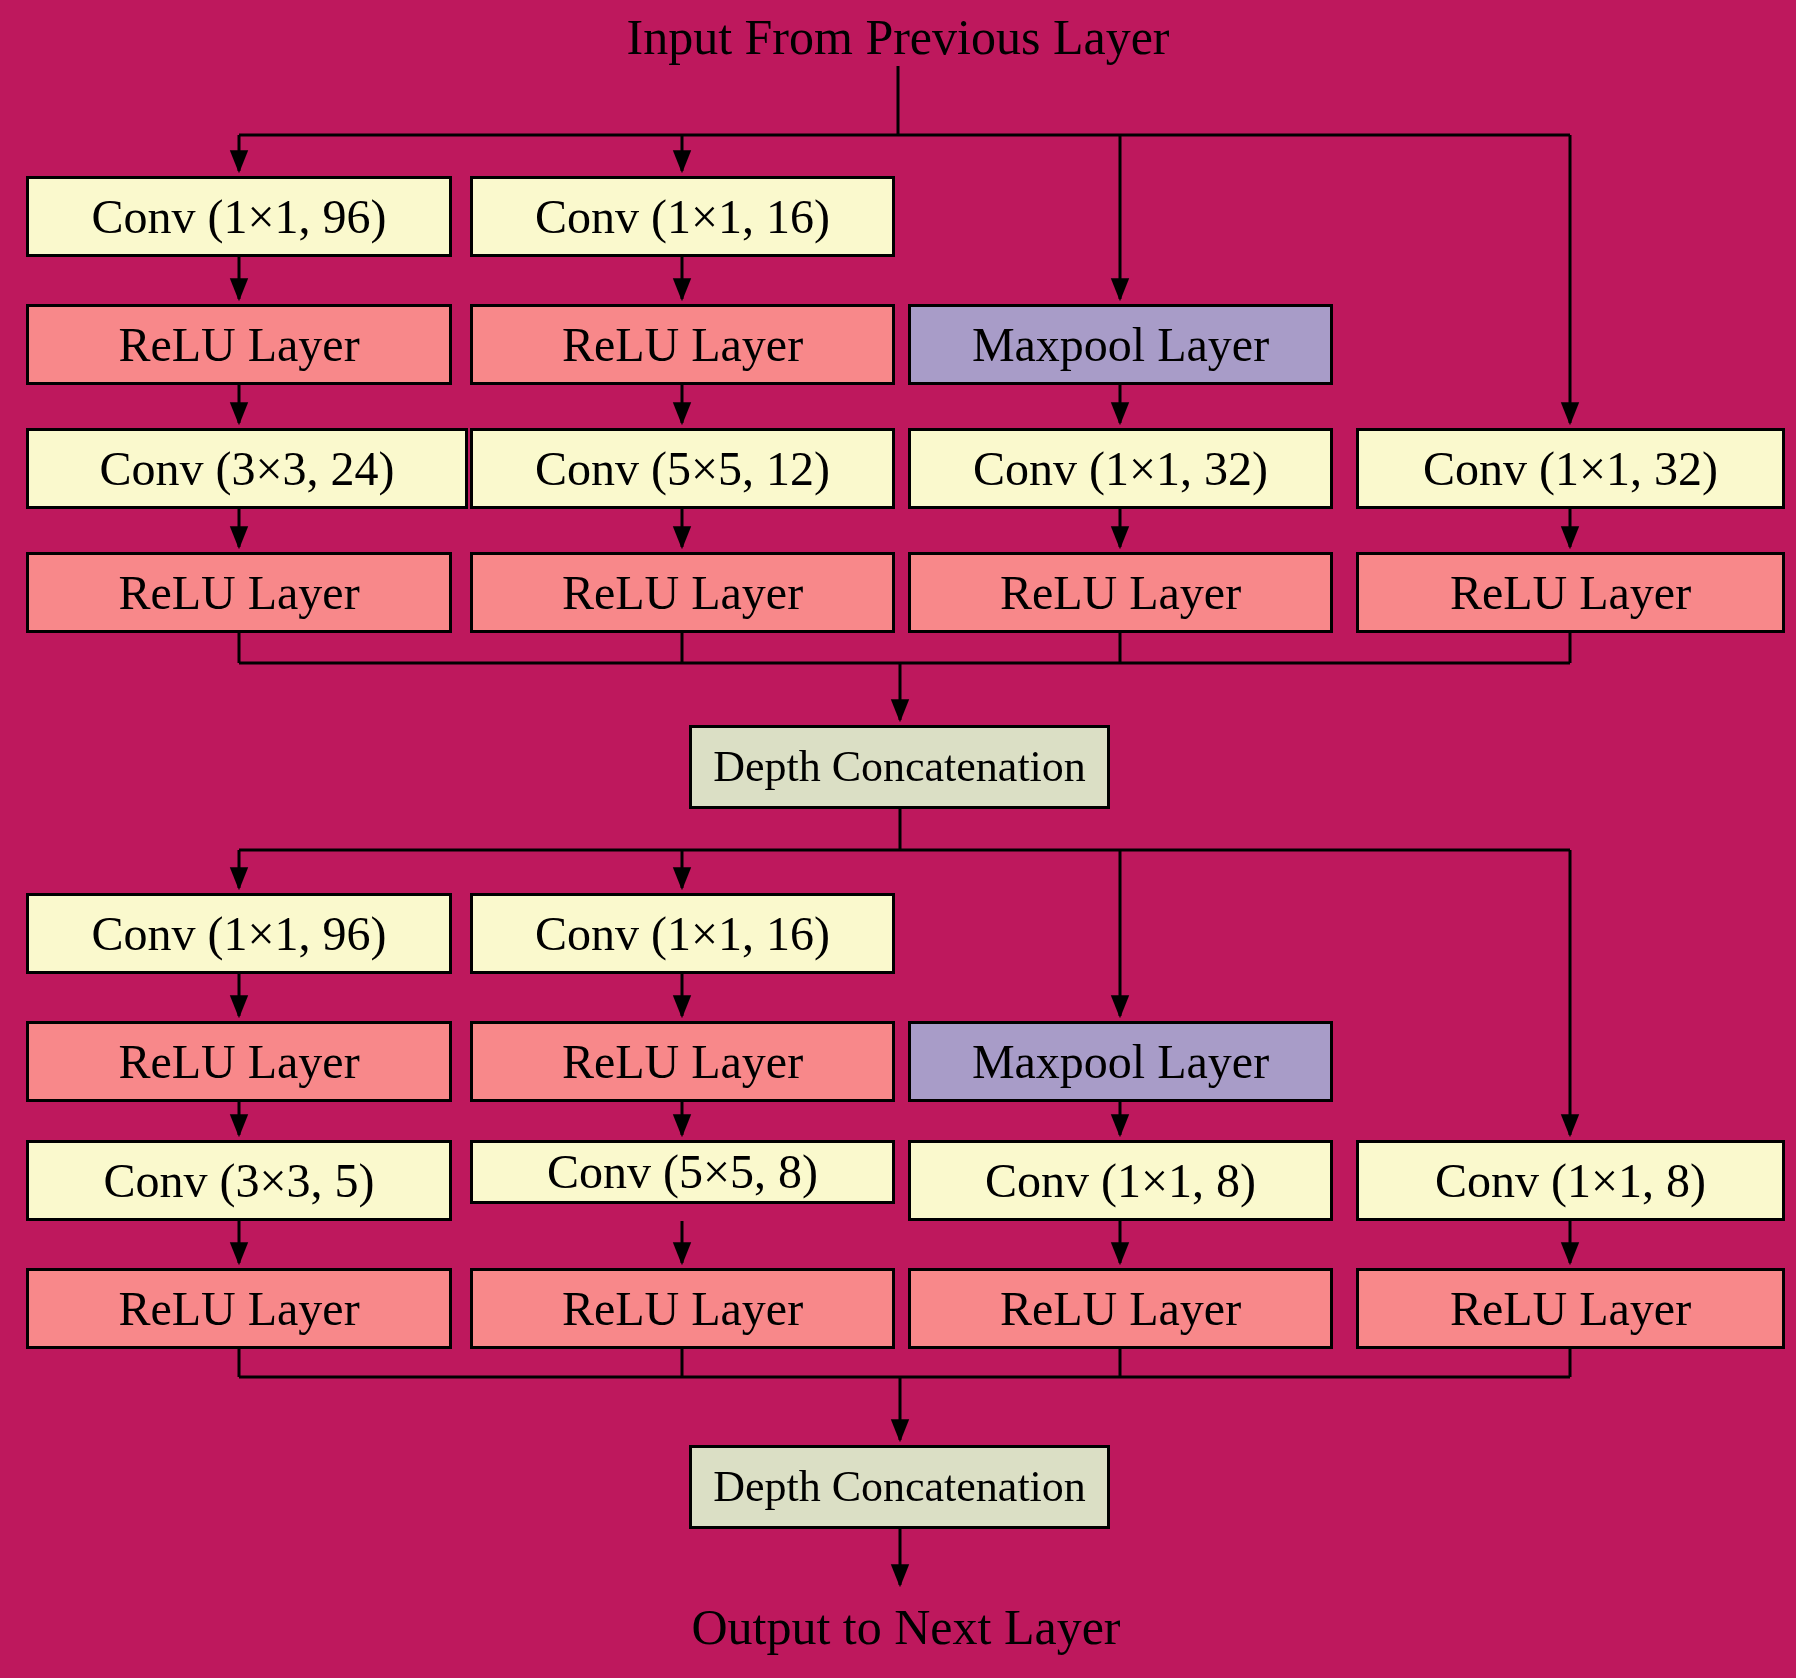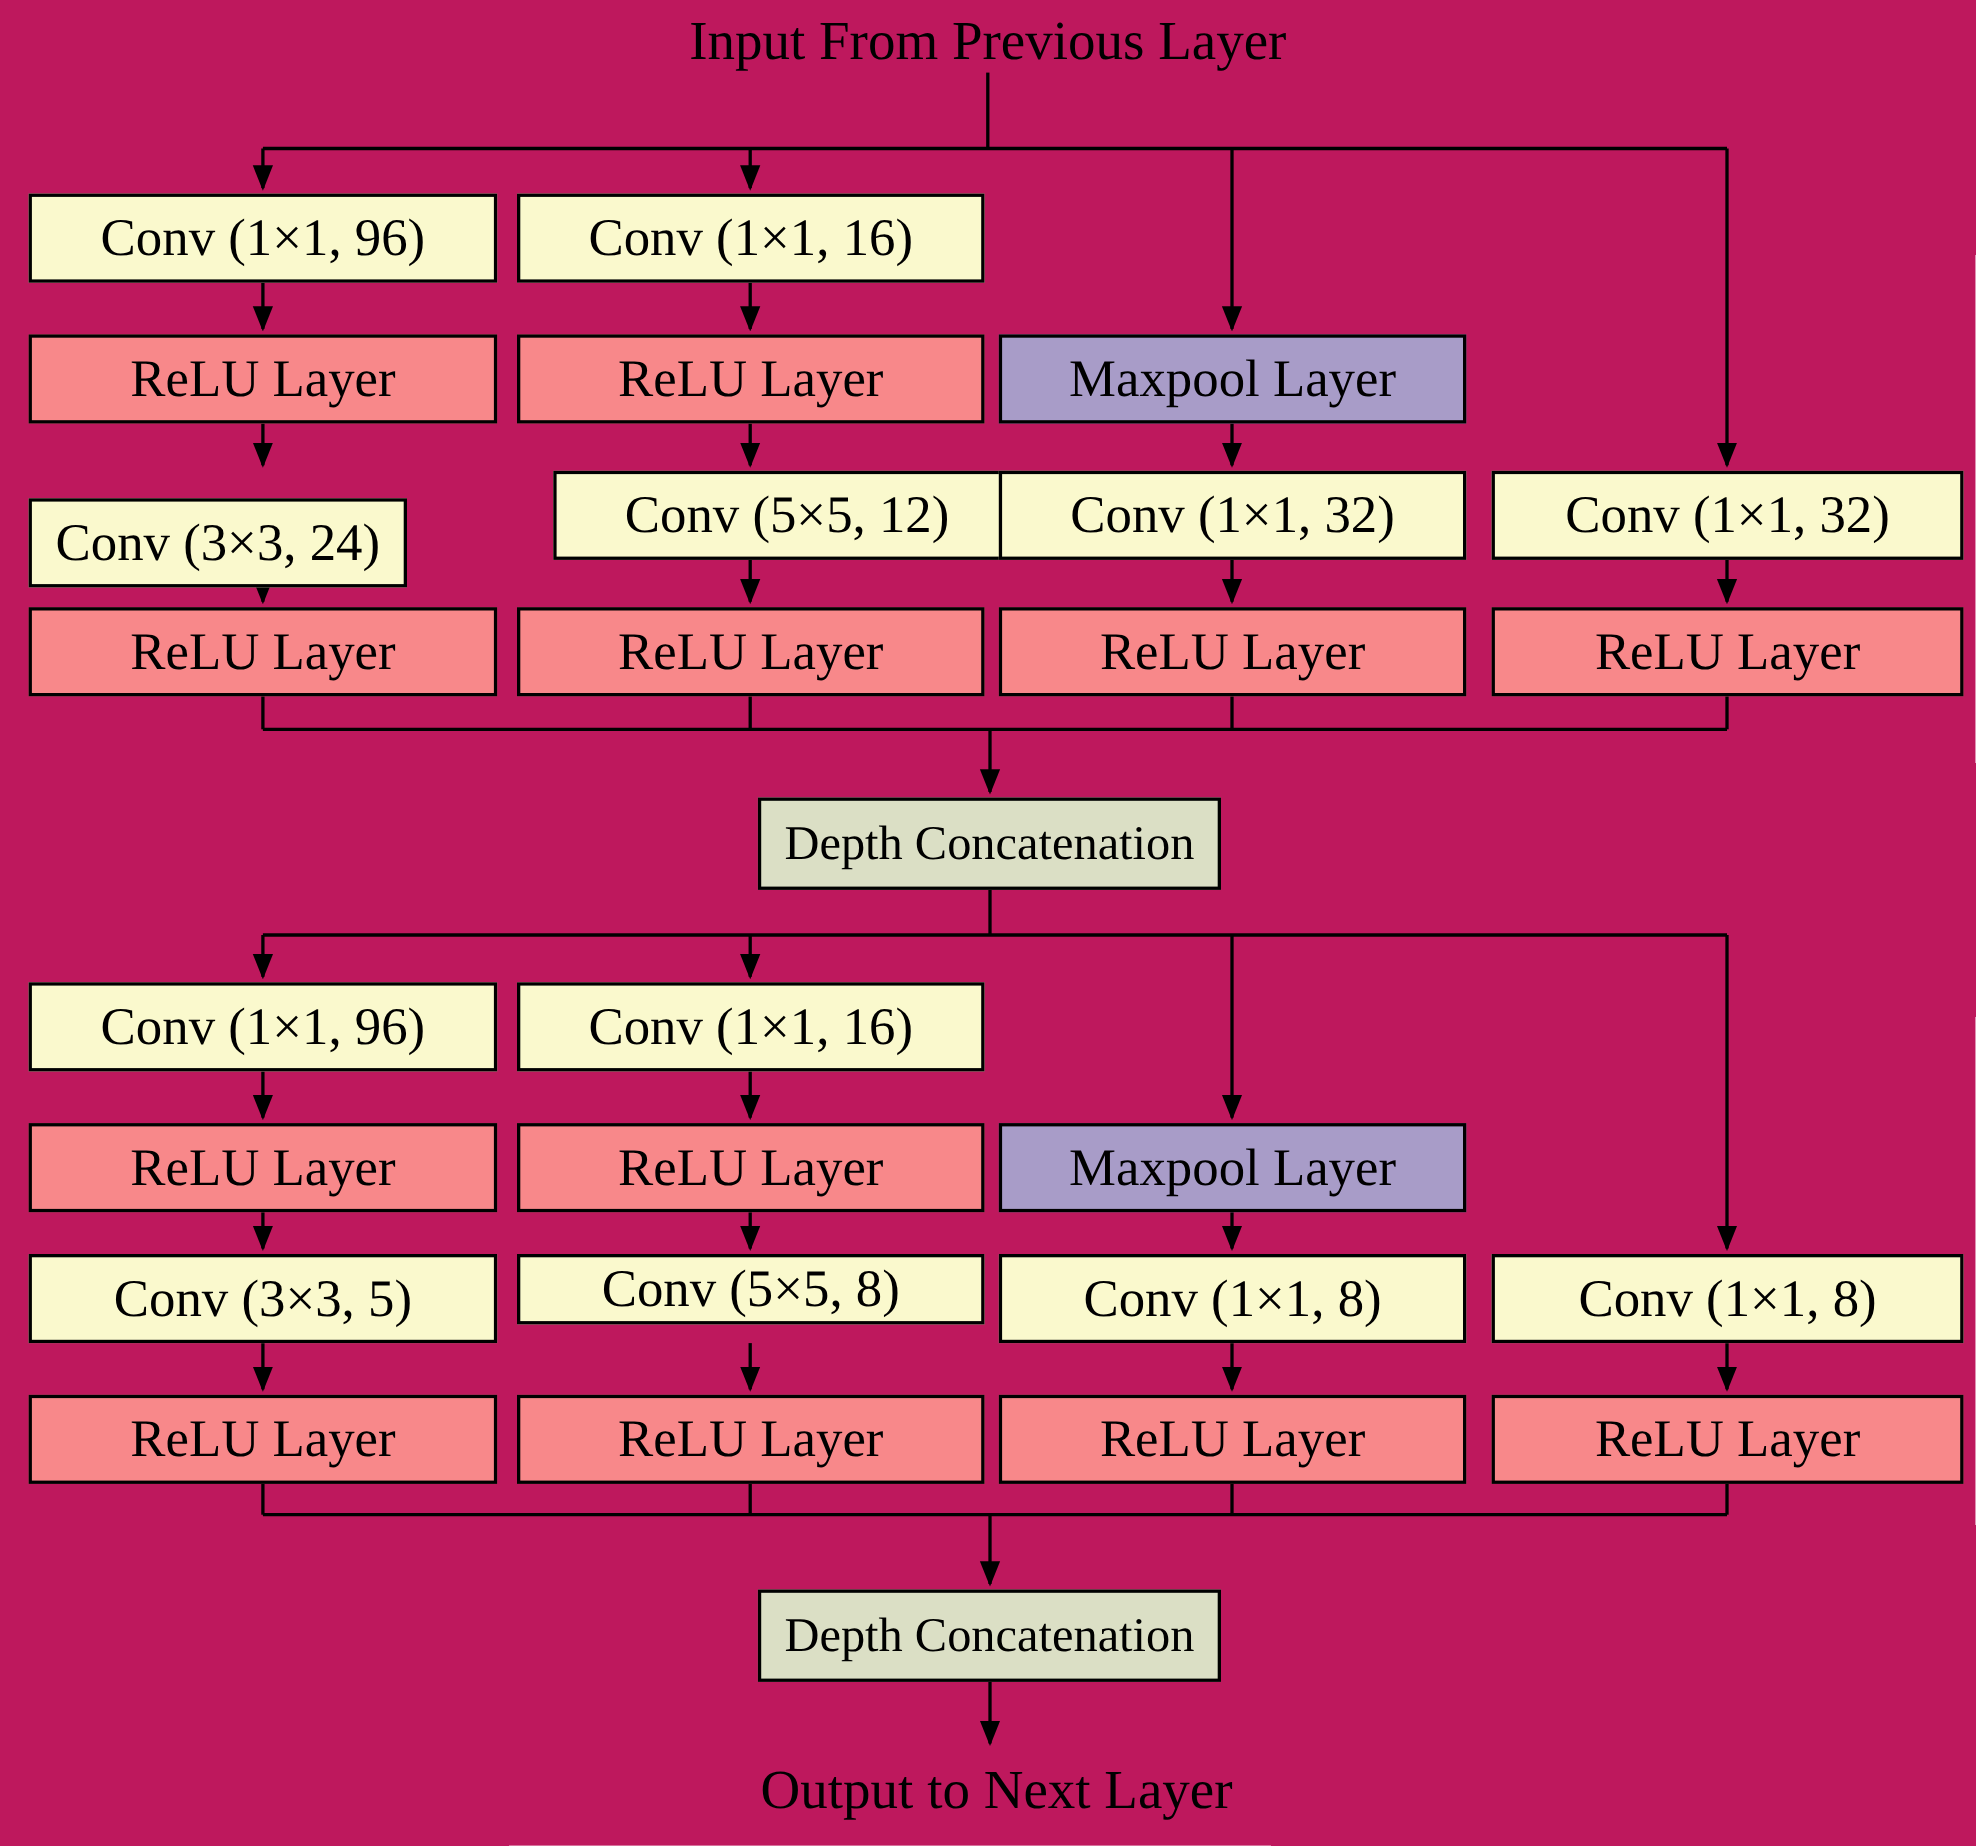--- a/index.html
+++ b/index.html
@@ -99,22 +99,22 @@
       <path d="M900 1529 V1585"></path>
     </g>
   </svg>
 
   <div id="nodes">
       <div class="node conv" style="left: 26px; top: 176px; width: 426px; height: 81px; background: rgb(250, 249, 205); border-color: rgb(0, 0, 0);">Conv (1×1, 96)</div>
       <div class="node conv" style="left: 470px; top: 176px; width: 425px; height: 81px; background: rgb(250, 249, 205); border-color: rgb(0, 0, 0);">Conv (1×1, 16)</div>
       <div class="node relu" style="left: 26px; top: 304px; width: 426px; height: 81px; background: rgb(248, 136, 138); border-color: rgb(0, 0, 0);">ReLU Layer</div>
       <div class="node relu" style="left: 470px; top: 304px; width: 425px; height: 81px; background: rgb(248, 136, 138); border-color: rgb(0, 0, 0);">ReLU Layer</div>
       <div class="node maxpool" style="left: 908px; top: 304px; width: 425px; height: 81px; background: rgb(168, 156, 200); border-color: rgb(0, 0, 0);">Maxpool Layer</div>
-      <div class="node conv" style="left: 26px; top: 428px; width: 344px; height: 81px; background: rgb(250, 249, 205); border-color: rgb(0, 0, 0); margin-top: 25px;">Conv (3×3, 24)</div>
-      <div class="node conv" style="left: 470px; top: 428px; width: 425px; height: 81px; background: rgb(250, 249, 205); border-color: rgb(0, 0, 0); margin-left: 33px;">Conv (5×5, 12)</div>
+      <div class="node conv" style="left: 26px; top: 428px; width: 442px; height: 81px; background: rgb(250, 249, 205); border-color: rgb(0, 0, 0);">Conv (3×3, 24)</div>
+      <div class="node conv" style="left: 470px; top: 428px; width: 425px; height: 81px; background: rgb(250, 249, 205); border-color: rgb(0, 0, 0);">Conv (5×5, 12)</div>
       <div class="node conv" style="left: 908px; top: 428px; width: 425px; height: 81px; background: rgb(250, 249, 205); border-color: rgb(0, 0, 0);">Conv (1×1, 32)</div>
       <div class="node conv" style="left: 1356px; top: 428px; width: 429px; height: 81px; background: rgb(250, 249, 205); border-color: rgb(0, 0, 0);">Conv (1×1, 32)</div>
       <div class="node relu" style="left: 26px; top: 552px; width: 426px; height: 81px; background: rgb(248, 136, 138); border-color: rgb(0, 0, 0);">ReLU Layer</div>
       <div class="node relu" style="left: 470px; top: 552px; width: 425px; height: 81px; background: rgb(248, 136, 138); border-color: rgb(0, 0, 0);">ReLU Layer</div>
       <div class="node relu" style="left: 908px; top: 552px; width: 425px; height: 81px; background: rgb(248, 136, 138); border-color: rgb(0, 0, 0);">ReLU Layer</div>
       <div class="node relu" style="left: 1356px; top: 552px; width: 429px; height: 81px; background: rgb(248, 136, 138); border-color: rgb(0, 0, 0);">ReLU Layer</div>
       <div class="node concat" style="left: 689px; top: 725px; width: 421px; height: 84px; background: rgb(219, 223, 197); border-color: rgb(0, 0, 0);">Depth Concatenation</div>
       <div class="node conv" style="left: 26px; top: 893px; width: 426px; height: 81px; background: rgb(250, 249, 205); border-color: rgb(0, 0, 0);">Conv (1×1, 96)</div>
       <div class="node conv" style="left: 470px; top: 893px; width: 425px; height: 81px; background: rgb(250, 249, 205); border-color: rgb(0, 0, 0);">Conv (1×1, 16)</div>
       <div class="node relu" style="left: 26px; top: 1021px; width: 426px; height: 81px; background: rgb(248, 136, 138); border-color: rgb(0, 0, 0);">ReLU Layer</div>

